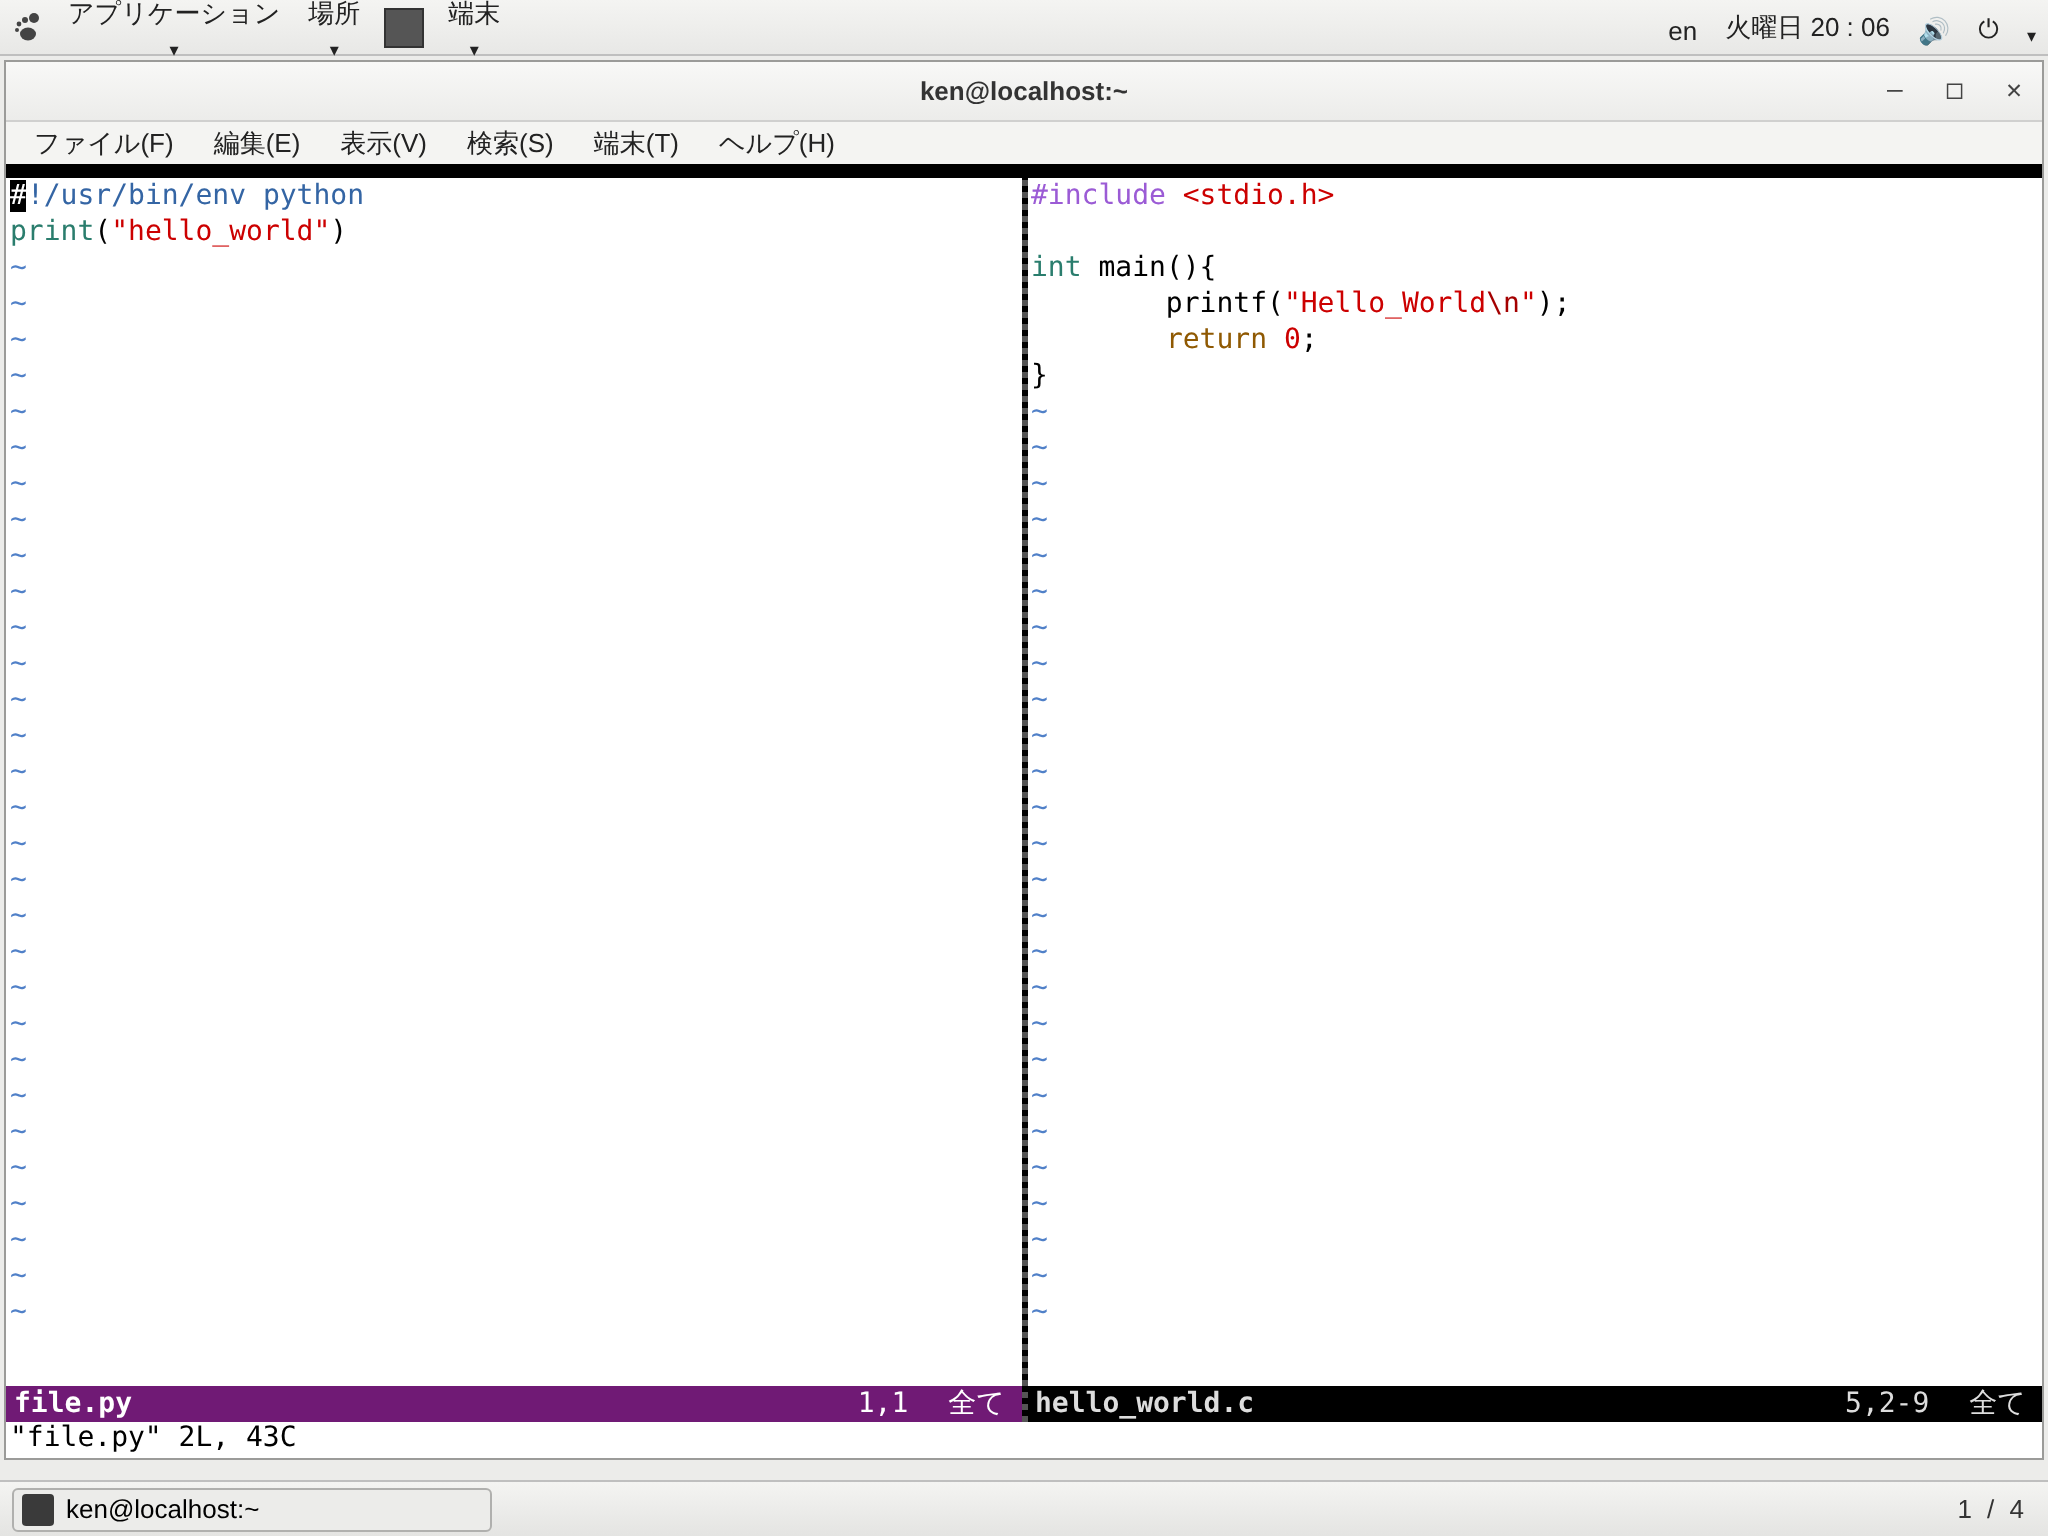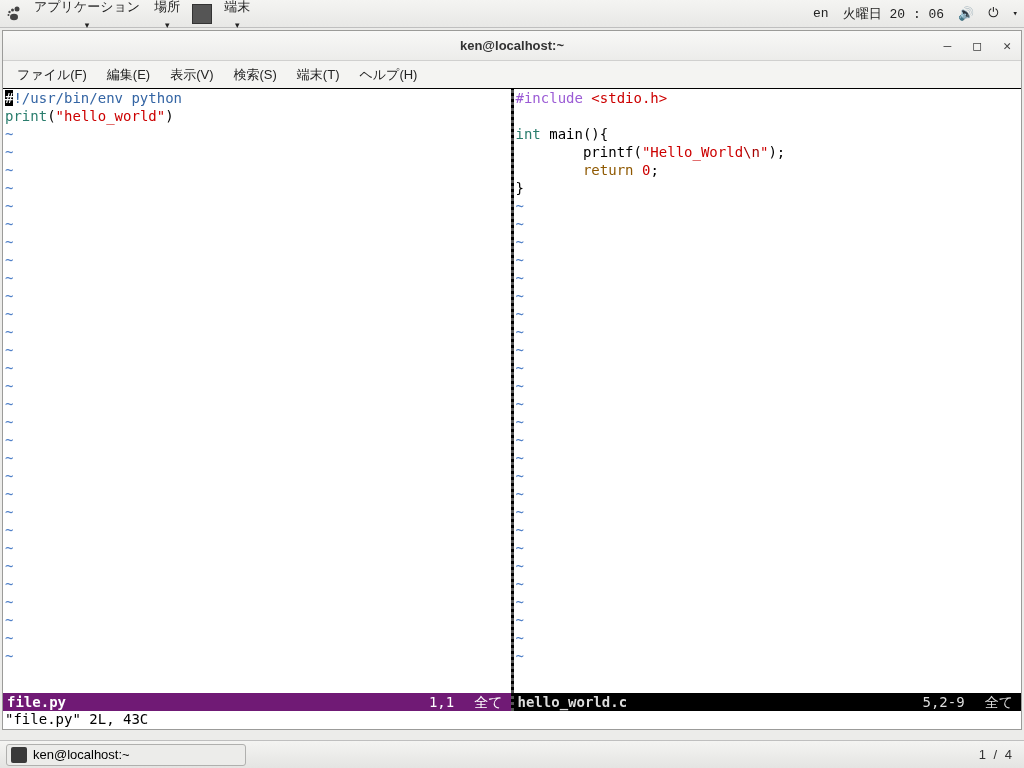--- a/index.html
+++ b/index.html
@@ -12,21 +12,21 @@
 }
 .topbar {
   height: 28px;
   background: linear-gradient(#f4f4f2, #e8e8e6);
   border-bottom: 1px solid #bfbfbf;
   display: flex; align-items: center;
   font-size: 13px; color: #222;
   padding: 0 6px;
 }
 .topbar .left { display: flex; align-items: center; gap: 2px; }
-.topbar .right { margin-left: auto; display: flex; align-items: center; gap: 14px; font-family: Liberation Mono, monospace; }
+.topbar .right { margin-left: auto; display: flex; align-items: flex-end; gap: 14px; }
 .gnome-foot { width: 16px; height: 16px; margin-right: 4px; }
 .menu-item { padding: 0 6px; cursor: pointer; display: flex; align-items: center; gap: 4px; flex-direction: column; }
 .dd { font-size: 9px; }
 .app-thumb {
   width: 20px; height: 20px;
   background: #555; border: 1px solid #333;
   margin: 0 4px;
 }
 .window {
   position: absolute;
@@ -44,21 +44,21 @@
   border-bottom: 1px solid #d0d0cf;
 }
 .titlebar .title { font-size: 13px; color: #333; font-weight: bold; }
 .winbtns { position: absolute; right: 6px; display: flex; gap: 14px; }
 .winbtn { font-size: 13px; color: #444; cursor: pointer; padding: 2px 4px; font-family: monospace; }
 .menubar {
   height: 28px; background: #f4f4f2;
   display: flex; align-items: center;
   padding: 0 6px; gap: 4px;
   font-size: 13px; color: #222;
-  border-bottom: 1px solid #000000;
+  border-bottom: 7px solid #000000;
 }
 .menubar .m { padding: 2px 8px; cursor: pointer; }
 .editor-area {
   flex: 1; display: flex;
   font-family: 'DejaVu Sans Mono','Courier New',monospace;
   font-size: 14px;
   line-height: 18px;
   background: #fff;
   min-height: 0;
 }

